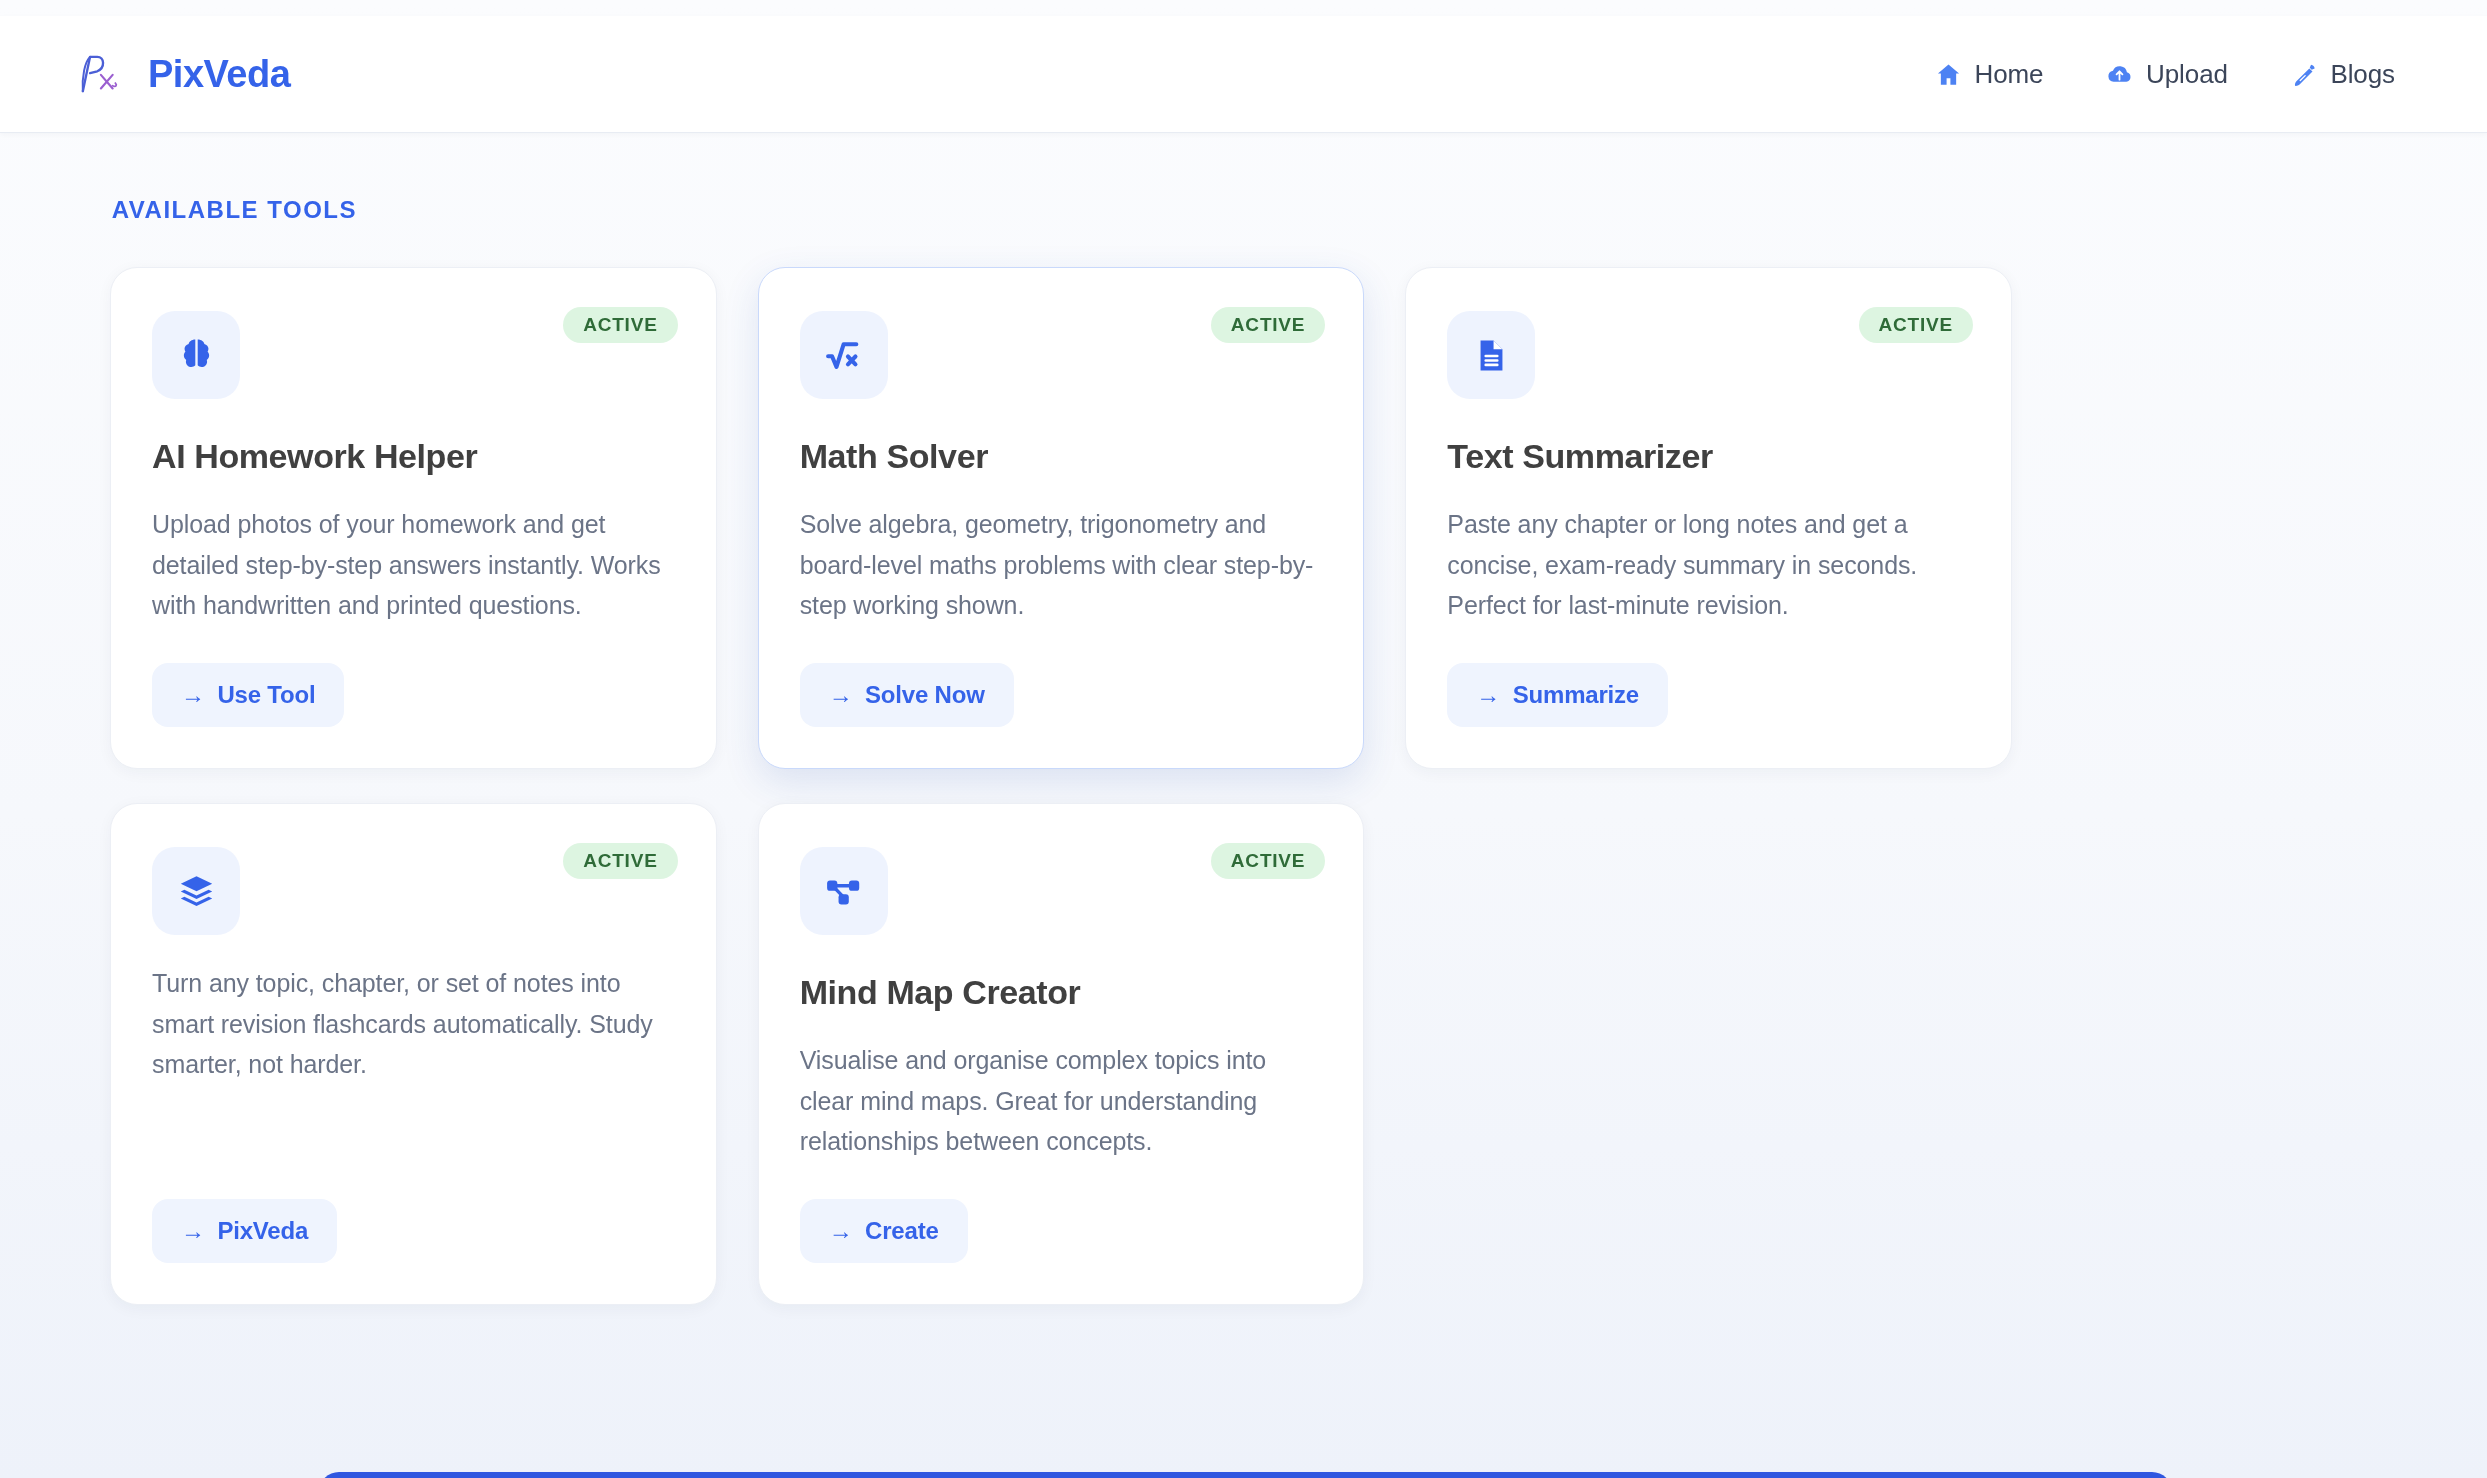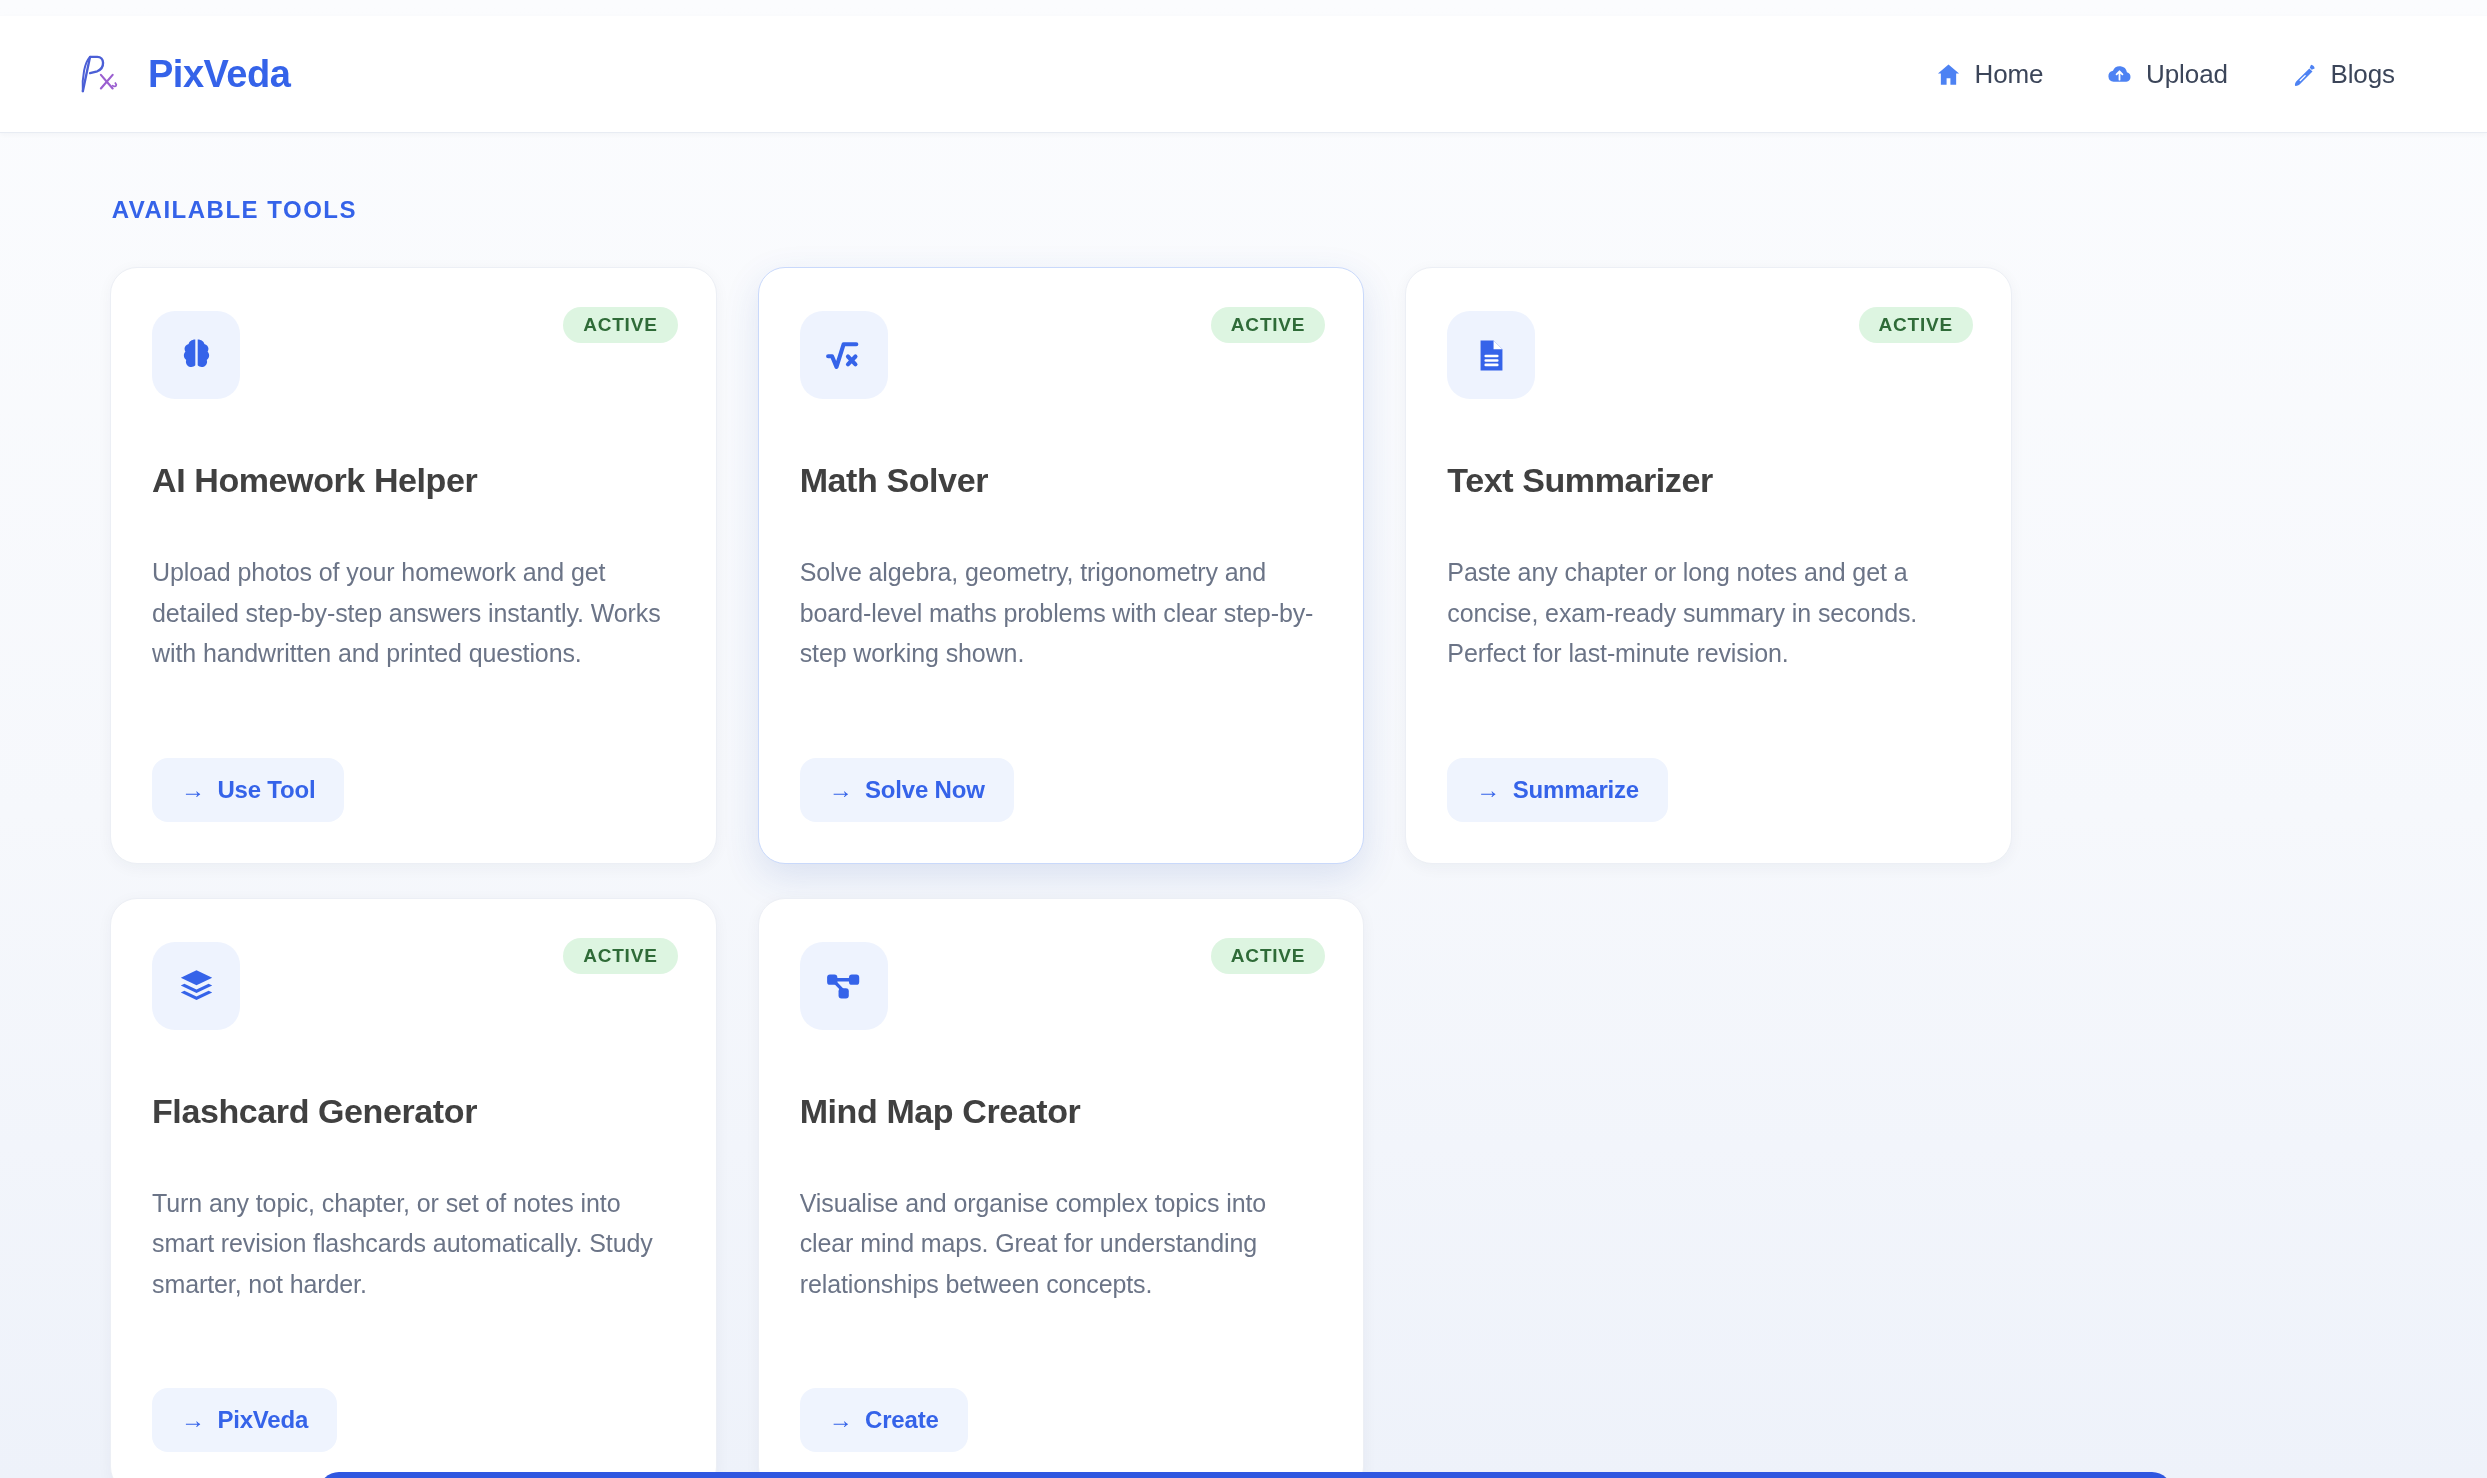--- a/index.html
+++ b/index.html
@@ -63,21 +63,20 @@
   .card {
     position: relative;
     background: #ffffff;
     border: 0.9px solid #eceff5;
     border-radius: 27px;
     padding: 43px 41px 41px 41px;
     box-shadow: 0 3.6px 14.4px rgba(25,40,80,0.045);
     min-height: 502px;
     display: flex; flex-direction: column;
     cursor: pointer;
-    gap: 24px;
   }
   .card.highlight {
     border: 0.9px solid #c9d9fb;
     box-shadow: 0 12.6px 36px rgba(40,75,170,0.13);
   }
 
   .card-ico {
     width: 88px; height: 88px;
     background: #eef3fe;
     border-radius: 23px;
@@ -249,21 +248,20 @@
 
         <div class="card">
           <div class="badge">ACTIVE</div>
           <div class="card-ico">
             <svg viewBox="0 0 24 24" fill="#3563e9">
               <path d="M12 3 2.8 7.4 12 11.8l9.2-4.4L12 3z"></path>
               <path d="M4.9 11 2.8 12l9.2 4.4 9.2-4.4-2.1-1-7.1 3.4L4.9 11z"></path>
               <path d="M4.9 15.1l-2.1 1L12 20.5l9.2-4.4-2.1-1-7.1 3.4-7.1-3.4z"></path>
             </svg>
           </div>
-          <div class="card-title">Flashcard Generator</div>
           <div class="card-desc">Turn any topic, chapter, or set of notes into smart revision flashcards automatically. Study smarter, not harder.</div>
           <div class="btn-spacer"></div>
           <button class="card-btn">
             <span class="arr">→</span>
             <span>PixVeda</span>
           </button>
         </div>
 
         <div class="card">
           <div class="badge">ACTIVE</div>

